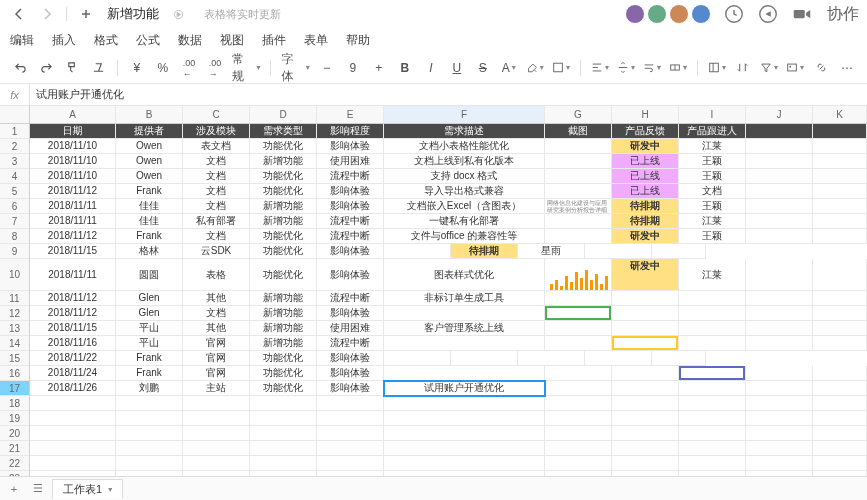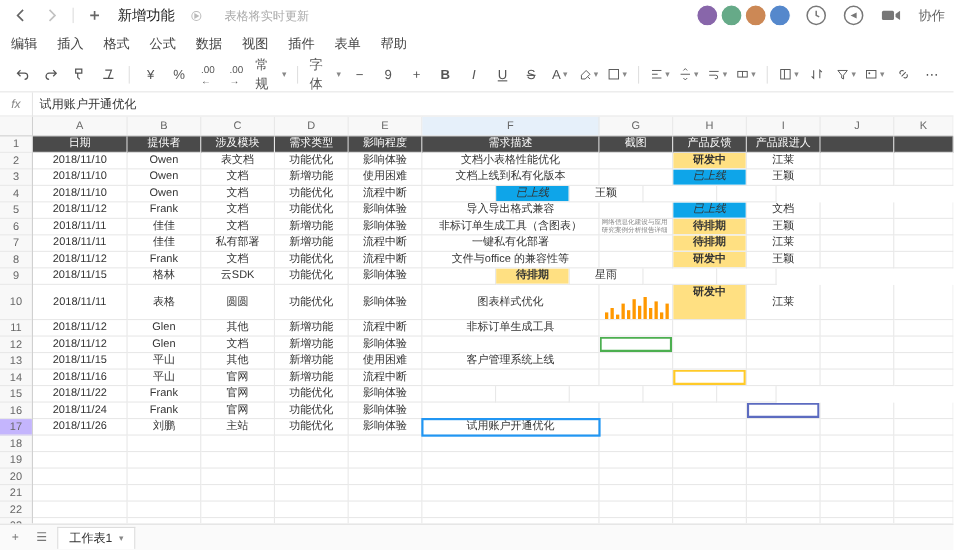--- a/index.html
+++ b/index.html
@@ -10,21 +10,21 @@
 .titlebar { height:28px; display:flex; align-items:center; padding:0 8px; gap:6px; }
 .nav-btn { width:22px; height:22px; display:flex; align-items:center; justify-content:center; color:#666; border-radius:3px; }
 .nav-btn svg { width:12px; height:12px; }
 .vsep { width:1px; height:14px; background:#ddd; margin:0 2px; }
 .doc-title { font-size:13px; font-weight:500; color:#222; margin-left:4px; }
 .sync-hint { font-size:11px; color:#aaa; margin-left:8px; display:flex; align-items:center; gap:20px; }
 .spacer { flex:1; }
 .avatar { width:20px; height:20px; border-radius:50%; margin-left:-4px; border:1px solid #fff; }
 .av1 { background:#8866aa; } .av2 { background:#66aa88; } .av3 { background:#cc8855; } .av4 { background:#5588cc; }
 .right-ico { width:22px; height:22px; display:flex; align-items:center; justify-content:center; color:#777; margin-left:6px; }
-.coop { font-size:12px; color:#666; margin-left:8px; }
+.coop { font-size:16px; color:#666; margin-left:8px; }
 
 
 .menubar { height:24px; display:flex; align-items:center; padding:0 10px; gap:18px; font-size:12px; color:#444; }
 
 
 .toolbar { height:32px; display:flex; align-items:center; padding:0 8px; border-bottom:1px solid #e5e5e5; gap:2px; }
 .tbbtn { min-width:24px; height:24px; display:flex; align-items:center; justify-content:center; color:#555; font-size:12px; padding:0 3px; }
 .tbbtn svg { width:13px; height:13px; }
 .tbsep { width:1px; height:16px; background:#e0e0e0; margin:0 5px; }
 
@@ -32,33 +32,33 @@
 .fxbar { height:22px; display:flex; align-items:center; border-bottom:1px solid #e5e5e5; }
 .fx { width:30px; text-align:center; font-style:italic; color:#888; font-size:11px; border-right:1px solid #e5e5e5; line-height:22px; }
 .fxval { padding-left:6px; font-size:11px; color:#333; }
 
 
 .grid { flex:1; overflow:hidden; position:relative; display:flex; }
 .rowhdrs { width:30px; border-right:1px solid #d0d0d0; background:#f8f8f8; }
 .corner { height:18px; border-bottom:1px solid #d0d0d0; background:#f8f8f8; }
 .rowhdr { height:15px; line-height:15px; text-align:center; font-size:10px; color:#666; border-bottom:1px solid #e8e8e8; }
 .rowhdr.big { height:32px; line-height:32px; }
-.rowhdr.sel { background:#c4b5fd; }
+.rowhdr.sel { background:#7dd3fc; }
 .cols { flex:1; overflow:hidden; }
 .colhdrs { height:18px; display:flex; background:#f8f8f8; border-bottom:1px solid #d0d0d0; }
 .colhdr { border-right:1px solid #e8e8e8; text-align:center; font-size:10px; color:#666; line-height:18px; }
 .colhdr.sel { background:#e6f0fa; }
 .A{width:86px}.B{width:67px}.C{width:67px}.D{width:67px}.E{width:67px}.F{width:161px}.G{width:67px}.H{width:67px}.I{width:67px}.J{width:67px}.K{width:54px}
 .rows { }
 .row { height:15px; display:flex; }
 .row.big { height:32px; }
 .cell { border-right:1px solid #e8e8e8; border-bottom:1px solid #e8e8e8; font-size:10px; line-height:14px; text-align:center; overflow:hidden; white-space:nowrap; position:relative; }
 .row.big .cell { line-height:31px; }
 .hdr { background:#4a4a4a; color:#fff; font-weight:500; }
-.green { background:#0ea5e9;font-style:italic; }
+.green { background:#f0abfc; }
 .yellow { background:#ffe082;font-weight:bold; }
 .cursor { outline:2px solid #2196f3; outline-offset:-1px; z-index:2; }
 .box-green { box-shadow: inset 0 0 0 2px #4caf50; }
 .box-yellow { box-shadow: inset 0 0 0 2px #ffca28; }
 .box-blue { box-shadow: inset 0 0 0 2px #5c6bc0; }
 .chartthumb { display:inline-block; width:58px; height:26px; position:relative; top:2px; }
 .chartthumb span { display:inline-block; width:3px; margin:0 1px; background:#ff9800; vertical-align:bottom; }
 .textsnip { font-size:6px; line-height:7px; color:#888; text-align:left; padding:1px 2px; display:block; white-space:normal; overflow:hidden; }
 
 
@@ -349,20 +349,21 @@
             <div class="cell I">王颖</div>
             <div class="cell J"></div>
             <div class="cell K"></div>
           </div>
           <div class="row">
             <div class="cell A">2018/11/10</div>
             <div class="cell B">Owen</div>
             <div class="cell C">文档</div>
             <div class="cell D">功能优化</div>
             <div class="cell E">流程中断</div>
+            <div class="cell F">支持 docx 格式</div>
             <div class="cell G"></div>
             <div class="cell H">
               <div class="green" style="height:100%;line-height:14px">已上线</div>
             </div>
             <div class="cell I">王颖</div>
             <div class="cell J"></div>
             <div class="cell K"></div>
           </div>
           <div class="row">
             <div class="cell A">2018/11/12</div>
@@ -378,21 +379,21 @@
             <div class="cell I">文档</div>
             <div class="cell J"></div>
             <div class="cell K"></div>
           </div>
           <div class="row">
             <div class="cell A">2018/11/11</div>
             <div class="cell B">佳佳</div>
             <div class="cell C">文档</div>
             <div class="cell D">新增功能</div>
             <div class="cell E">影响体验</div>
-            <div class="cell F">非标订单生成工具（含图表）</div>
+            <div class="cell F">文档嵌入Excel（含图表）</div>
             <div class="cell G">
               <span class="textsnip">网络信息化建设与应用研究案例分析报告详细说明文档</span>
             </div>
             <div class="cell H">
               <div class="yellow" style="height:100%;line-height:14px">待排期</div>
             </div>
             <div class="cell I">王颖</div>
             <div class="cell J"></div>
             <div class="cell K"></div>
           </div>
@@ -435,22 +436,22 @@
             <div class="cell G"></div>
             <div class="cell H">
               <div class="yellow" style="height:100%;line-height:14px">待排期</div>
             </div>
             <div class="cell I">星雨</div>
             <div class="cell J"></div>
             <div class="cell K"></div>
           </div>
           <div class="row big">
             <div class="cell A">2018/11/11</div>
+            <div class="cell B">圆圆</div>
             <div class="cell C">表格</div>
-            <div class="cell B">圆圆</div>
             <div class="cell D">功能优化</div>
             <div class="cell E">影响体验</div>
             <div class="cell F">图表样式优化</div>
             <div class="cell G"><div class="chartthumb"><span style="height:8px"></span><span style="height:12px"></span><span style="height:6px"></span><span style="height:16px"></span><span style="height:10px"></span><span style="height:20px"></span><span style="height:14px"></span><span style="height:22px"></span><span style="height:12px"></span><span style="height:18px"></span><span style="height:8px"></span><span style="height:16px"></span></div></div>
             <div class="cell H">
               <div class="yellow" style="height:100%;line-height:14px">研发中</div>
             </div>
             <div class="cell I">江莱</div>
             <div class="cell J"></div>
             <div class="cell K"></div>

